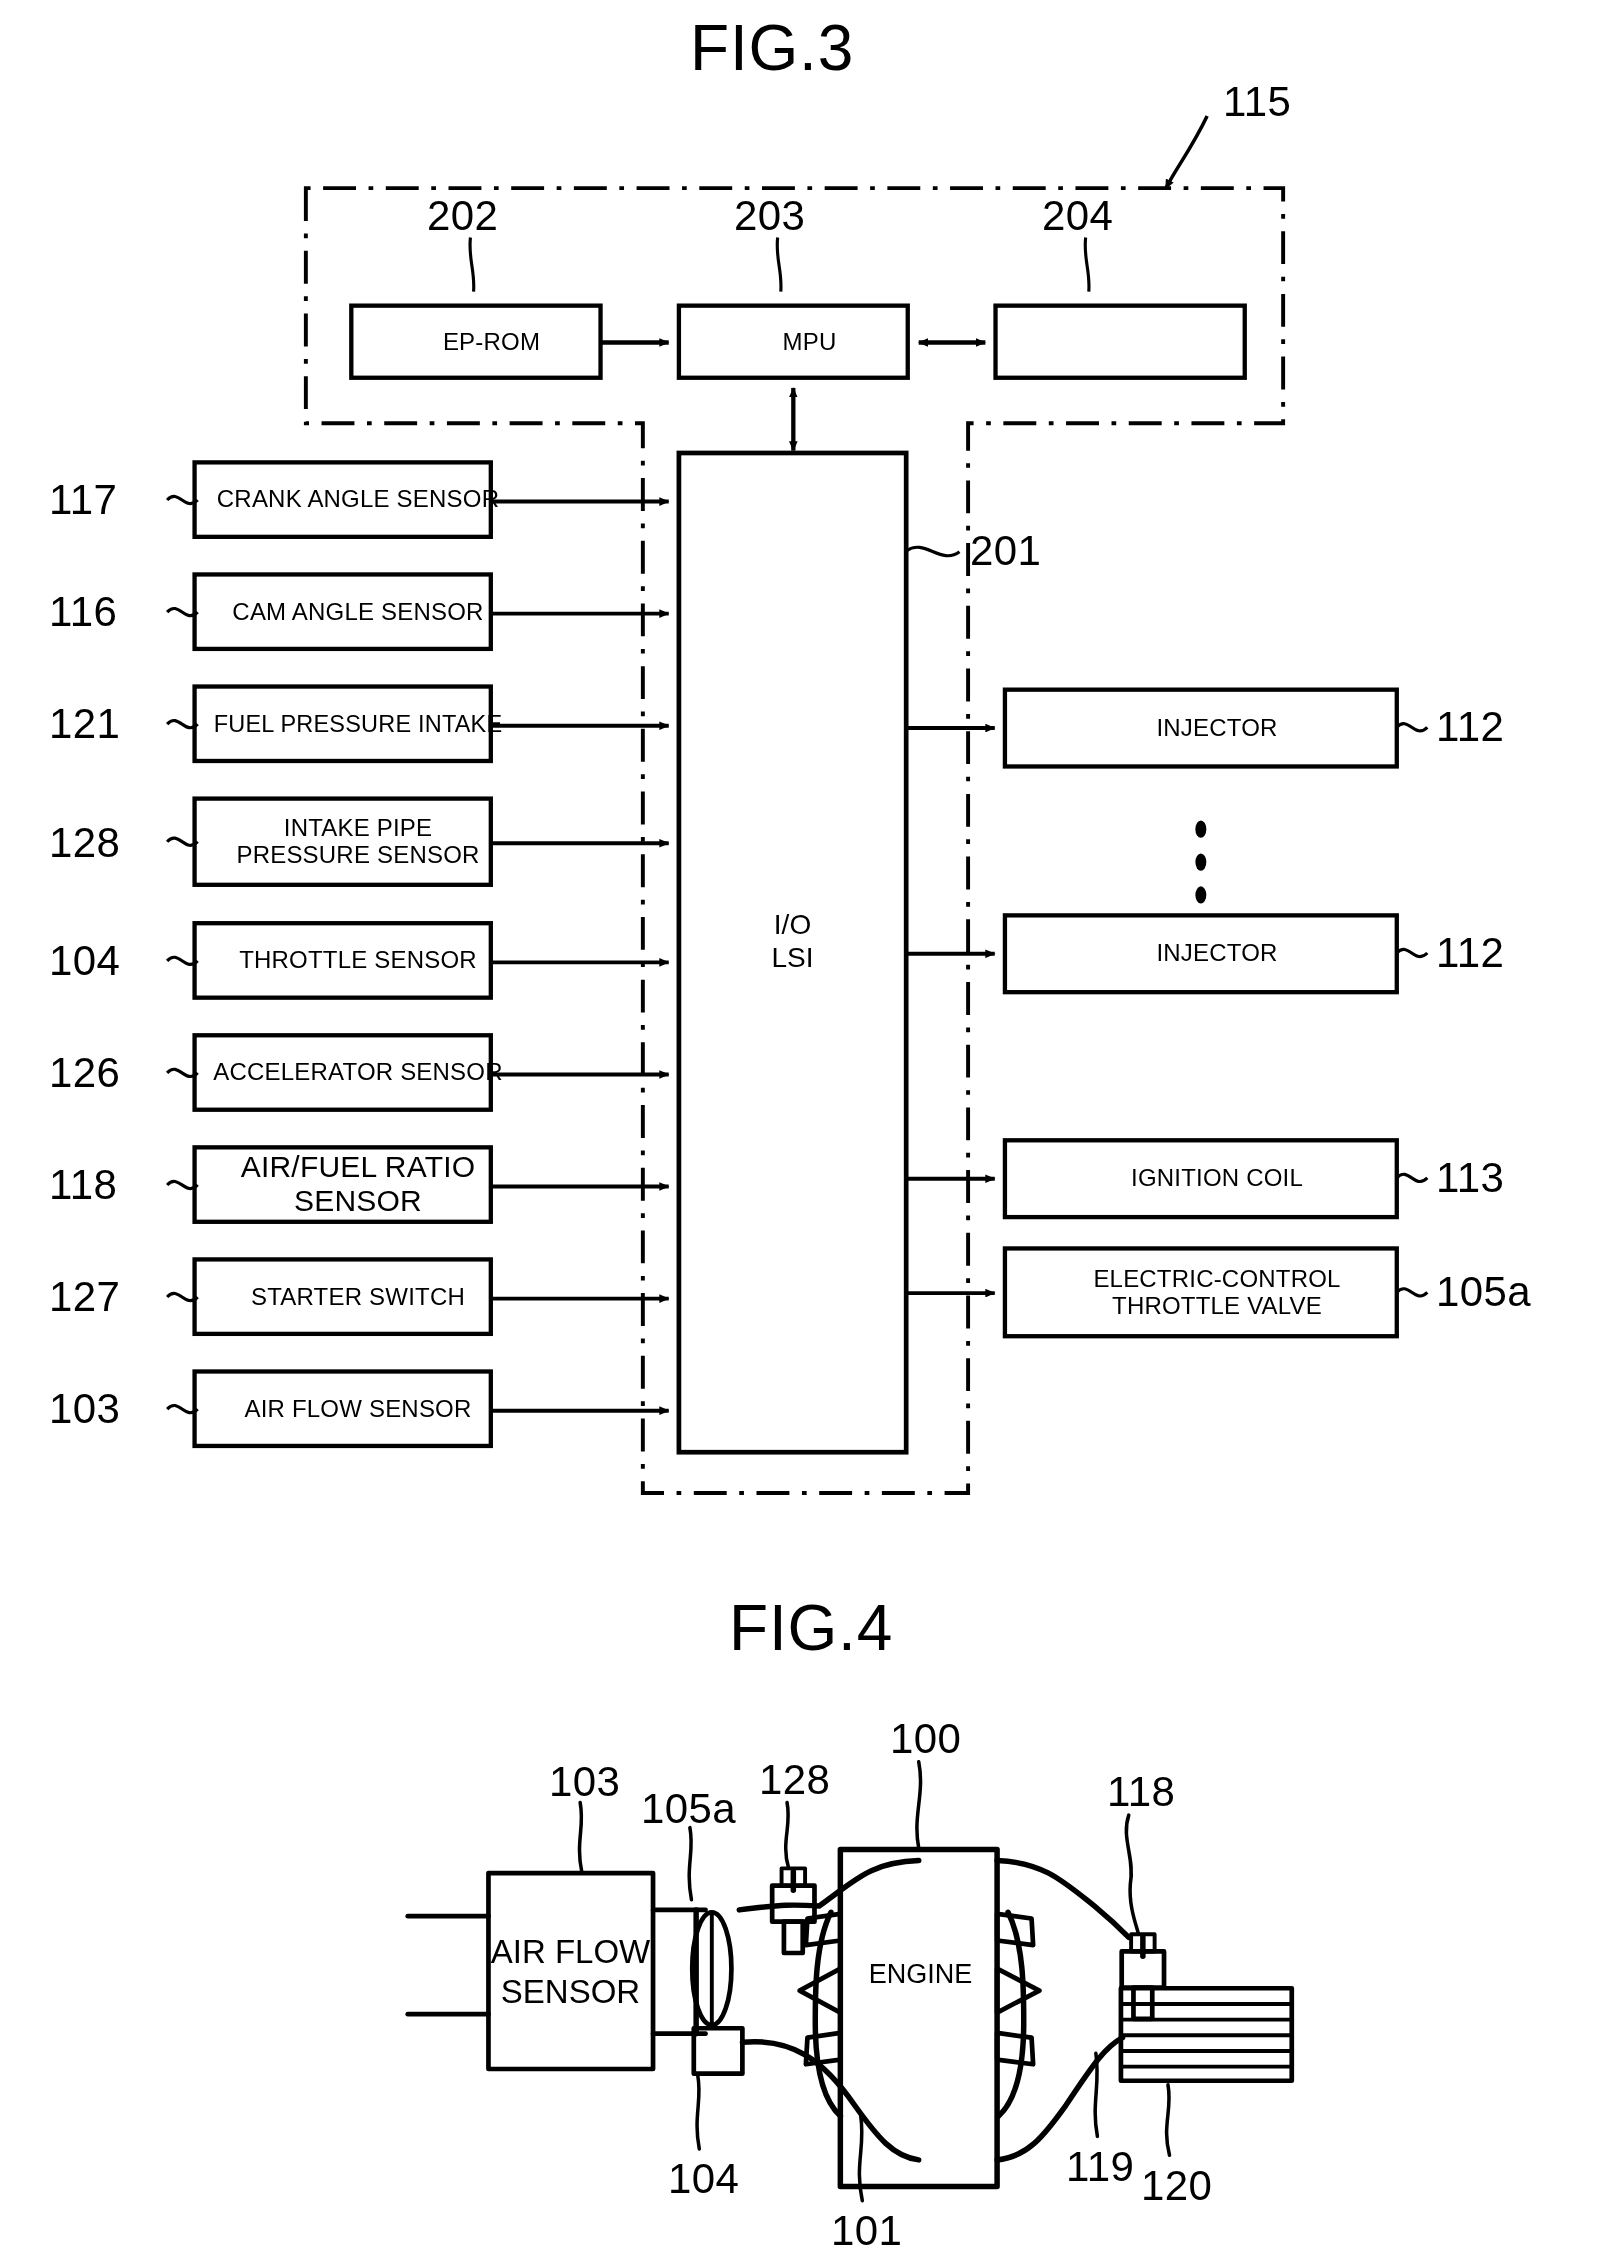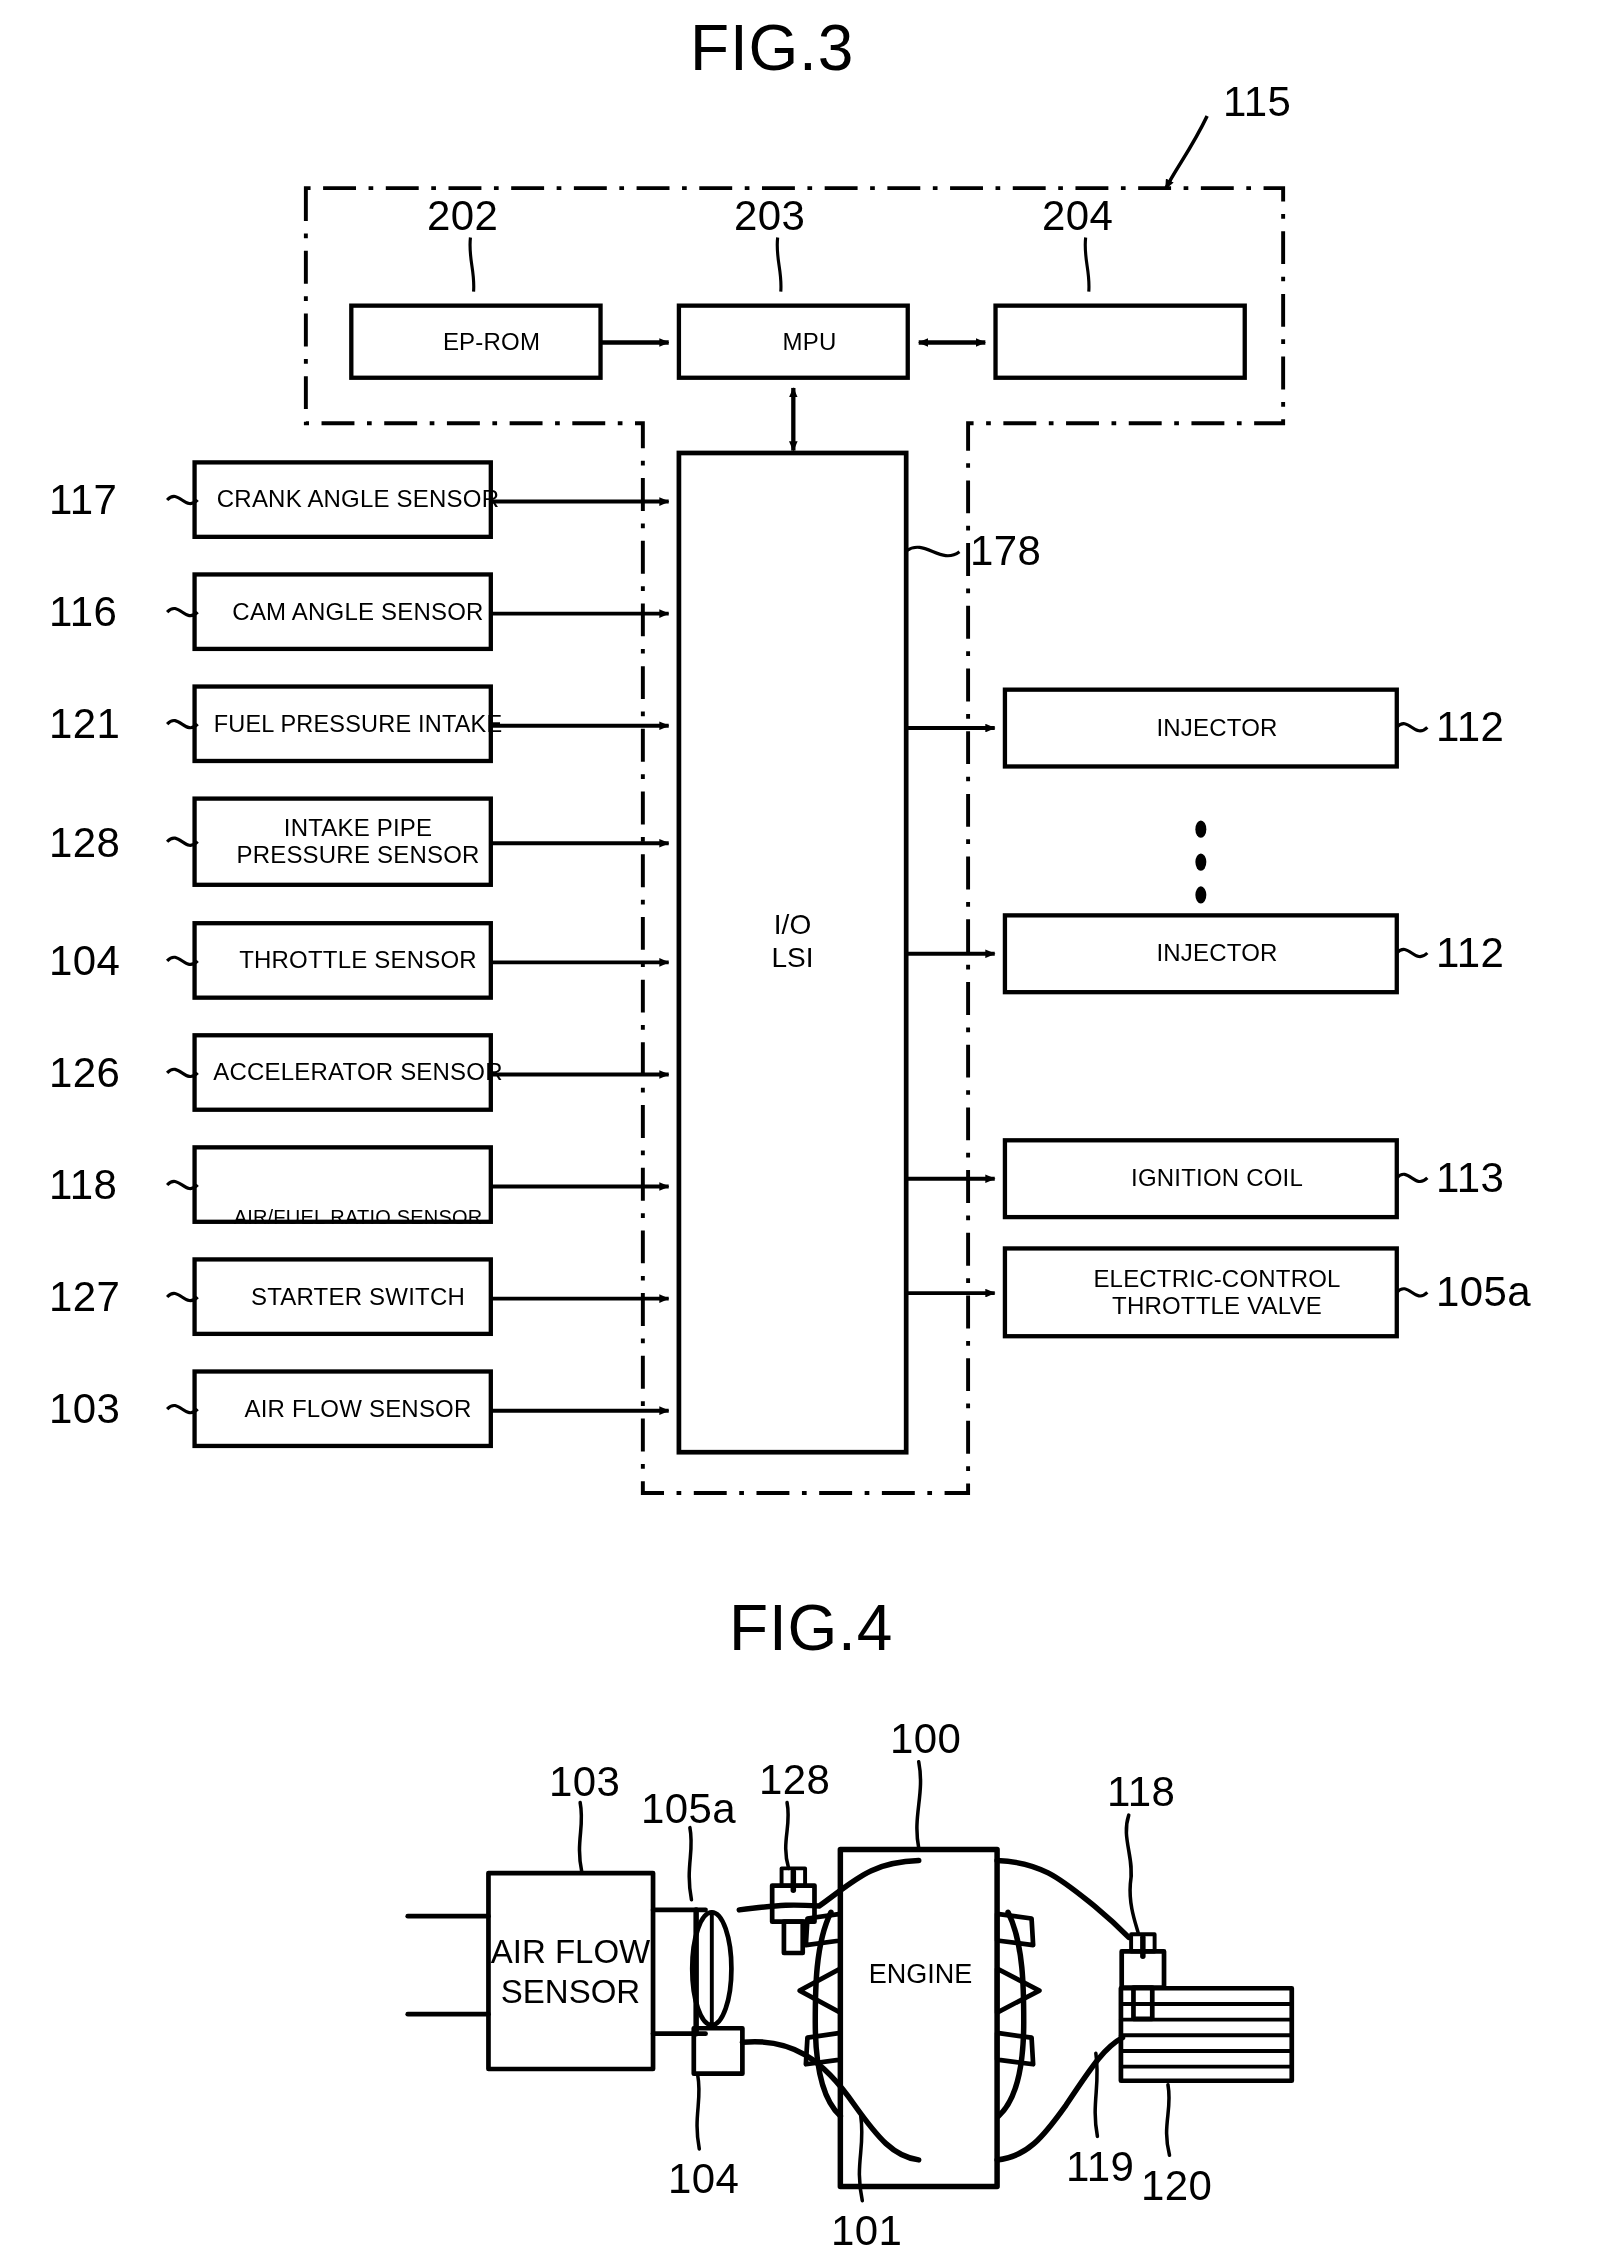--- a/index.html
+++ b/index.html
@@ -136,21 +136,21 @@
       <ellipse cx="1532" cy="1058" rx="7" ry="11"></ellipse>
       <ellipse cx="1532" cy="1100" rx="7" ry="11"></ellipse>
       <ellipse cx="1532" cy="1142" rx="7" ry="11"></ellipse>
     </g>
   </svg>
 
   <div class="refnum" style="left:1223px;top:78px;">115</div>
   <div class="refnum" style="left:427px;top:192px;">202</div>
   <div class="refnum" style="left:734px;top:192px;">203</div>
   <div class="refnum" style="left:1042px;top:192px;">204</div>
-  <div class="refnum" style="left:970px;top:527px;">178</div>
+  <div class="refnum" style="left:970px;top:527px;">201</div>
 
   <div class="boxlabel" style="left:351px;top:306px;width:249px;height:72px;">EP-ROM</div>
   <div class="boxlabel" style="left:679px;top:306px;width:229px;height:72px;">MPU</div>
 
   <div class="iolabel" style="left:679px;top:908px;width:227px;">I/O
 LSI</div>
 
   <div class="refnum" style="left:49px;top:476px;">117</div>
   <div class="boxlabel" style="left:194px;top:462px;width:296px;height:74px;">CRANK ANGLE SENSOR</div>
 
@@ -164,21 +164,21 @@
   <div class="boxlabel" style="left:194px;top:799px;width:296px;height:86px;">INTAKE PIPE
 PRESSURE SENSOR</div>
 
   <div class="refnum" style="left:49px;top:937px;">104</div>
   <div class="boxlabel" style="left:194px;top:923px;width:296px;height:74px;">THROTTLE SENSOR</div>
 
   <div class="refnum" style="left:49px;top:1049px;">126</div>
   <div class="boxlabel" style="left:194px;top:1035px;width:296px;height:74px;">ACCELERATOR SENSOR</div>
 
   <div class="refnum" style="left:49px;top:1161px;">118</div>
-  <div class="boxlabel" style="left:194px;top:1147px;width:296px;height:74px;font-size:20px;margin-top:33px;">AIR/FUEL RATIO SENSOR</div>
+  <div class="boxlabel" style="left:194px;top:1147px;width:296px;height:74px;font-size:30px;">AIR/FUEL RATIO SENSOR</div>
 
   <div class="refnum" style="left:49px;top:1273px;">127</div>
   <div class="boxlabel" style="left:194px;top:1260px;width:296px;height:74px;">STARTER SWITCH</div>
 
   <div class="refnum" style="left:49px;top:1385px;">103</div>
   <div class="boxlabel" style="left:194px;top:1372px;width:296px;height:74px;">AIR FLOW SENSOR</div>
 
   <div class="boxlabel" style="left:1005px;top:690px;width:392px;height:77px;">INJECTOR</div>
   <div class="refnum" style="left:1436px;top:703px;">112</div>
 

